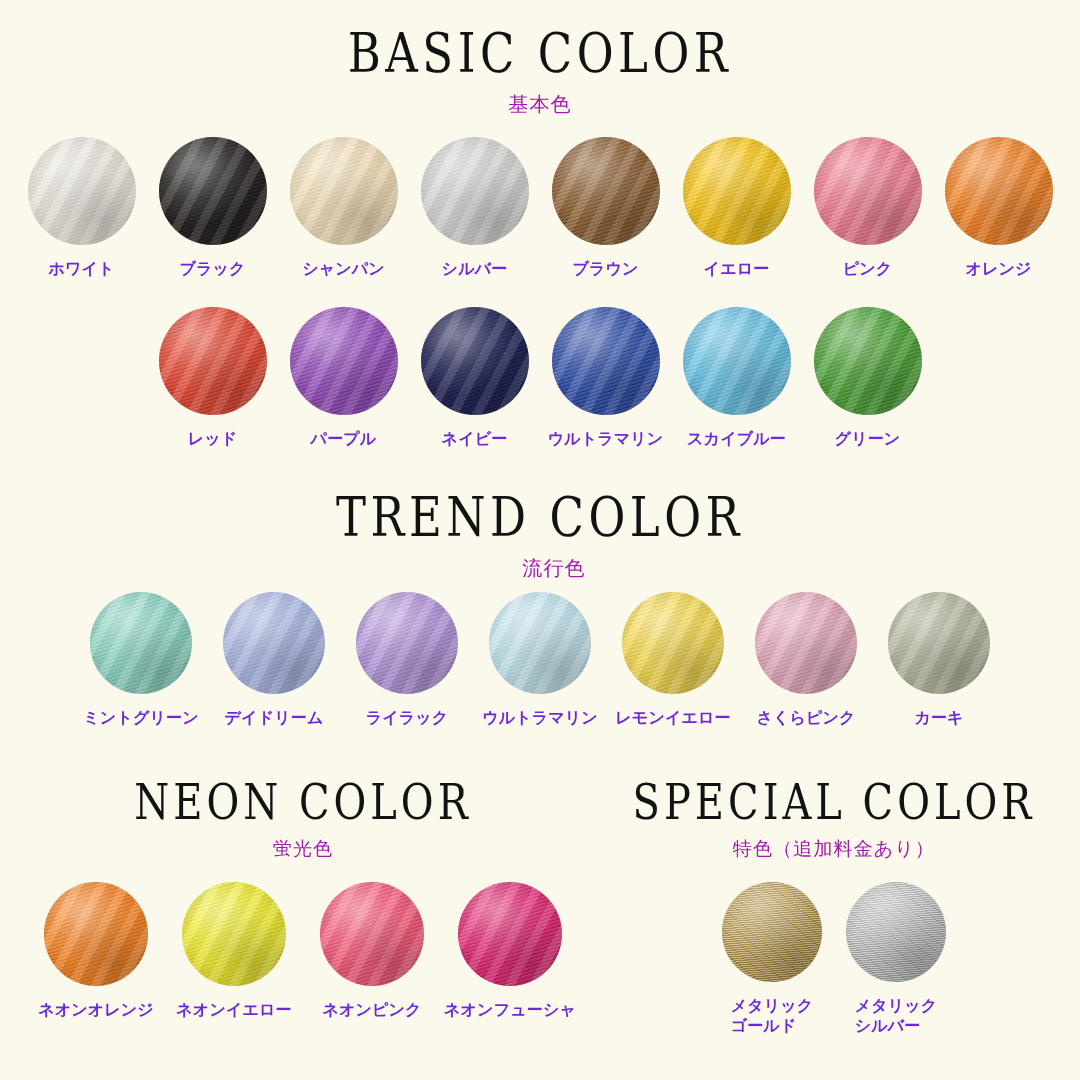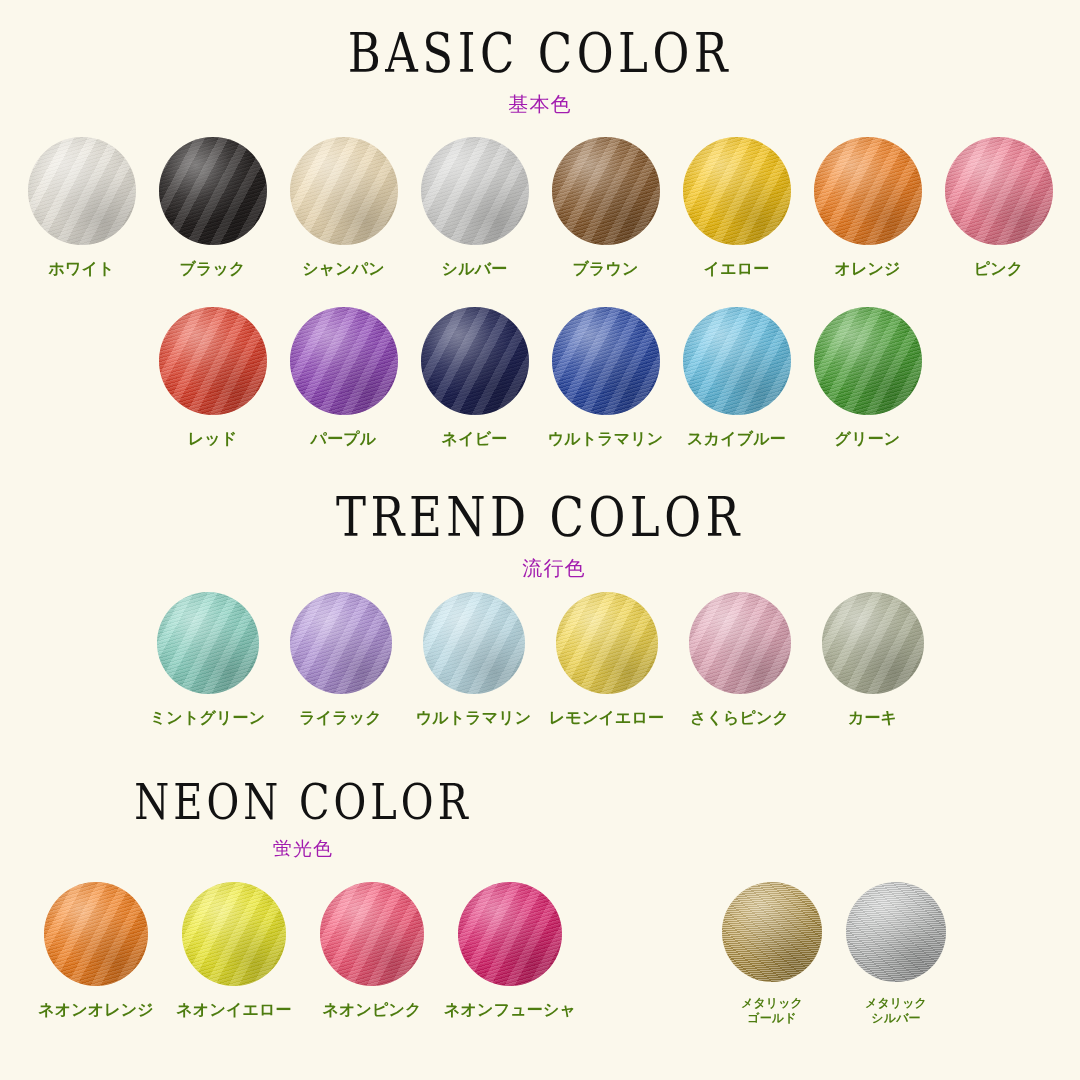--- a/index.html
+++ b/index.html
@@ -54,22 +54,21 @@
     align-items: flex-start;
   }
   .cell {
     display: flex;
     flex-direction: column;
     align-items: center;
   }
   .label {
     font-family: "DejaVu Sans", "Liberation Sans", sans-serif;
     font-weight: 700;
-    color: #4d7c0f;
-    text-align: center;
+    color: #6d28d9;
     letter-spacing: 0.01em;
     line-height: 1.22;
     white-space: pre-line;
   }
 
   
   .ball {
     border-radius: 50%;
     position: relative;
     overflow: hidden;
@@ -159,21 +158,21 @@
   #special-head .head-jp { font-size: 19px; margin-top: 18px; }
 
   #neon-row { position: absolute; top: 882px; left: 14px; width: 578px; }
   .neon .cell { width: 138px; }
   .neon .ball { width: 104px; height: 104px; }
   .neon .label { font-size: 16px; margin-top: 14px; }
 
   #special-row { position: absolute; top: 882px; left: 600px; width: 468px; }
   .special .cell { width: 124px; }
   .special .ball { width: 100px; height: 100px; }
-  .special .label { font-size: 12px; margin-top: 14px; }
+  .special .label { font-size: 16px; margin-top: 14px; }
 </style>
 </head>
 <body style="background: rgb(251, 248, 236);">
 
 <div class="page">
 
   <div class="section-head" id="basic-head">
     <div class="head-en">BASIC COLOR</div>
     <div class="head-jp">基本色</div>
   </div>
@@ -196,26 +195,26 @@
       </div>
       <div class="cell">
         <div class="ball" style="--c: #8a5a2b;"></div>
         <div class="label">ブラウン</div>
       </div>
       <div class="cell">
         <div class="ball" style="--c: #fdc70c;"></div>
         <div class="label">イエロー</div>
       </div>
       <div class="cell">
+        <div class="ball" style="--c: #f4798f;"></div>
+        <div class="label">ピンク</div>
+      </div>
+      <div class="cell">
         <div class="ball" style="--c: #f77f1c;"></div>
         <div class="label">オレンジ</div>
-      </div>
-      <div class="cell">
-        <div class="ball" style="--c: #f4798f;"></div>
-        <div class="label">ピンク</div>
       </div>
     </div>
   <div class="row basic" id="basic-row-2">
       <div class="cell">
         <div class="ball" style="--c: #e8402a;"></div>
         <div class="label">レッド</div>
       </div>
       <div class="cell">
         <div class="ball" style="--c: #9245bd;"></div>
         <div class="label">パープル</div>
@@ -241,20 +240,24 @@
   <div class="section-head" id="trend-head">
     <div class="head-en">TREND COLOR</div>
     <div class="head-jp">流行色</div>
   </div>
   <div class="row trend" id="trend-row">
       <div class="cell">
         <div class="ball" style="--c: #8ad8c6;"></div>
         <div class="label">ミントグリーン</div>
       </div>
       <div class="cell">
+        <div class="ball pale" style="--c: #a9b6e4;"></div>
+        <div class="label">デイドリーム</div>
+      </div>
+      <div class="cell">
         <div class="ball" style="--c: #b393dd;"></div>
         <div class="label">ライラック</div>
       </div>
       <div class="cell">
         <div class="ball pale" style="--c: #c2e4ee;"></div>
         <div class="label">ウルトラマリン</div>
       </div>
       <div class="cell">
         <div class="ball" style="--c: #fadc4a;"></div>
         <div class="label">レモンイエロー</div>
@@ -285,20 +288,24 @@
       <div class="cell">
         <div class="ball" style="--c: #fb5475;"></div>
         <div class="label">ネオンピンク</div>
       </div>
       <div class="cell">
         <div class="ball" style="--c: #e41f6e;"></div>
         <div class="label">ネオンフューシャ</div>
       </div>
     </div>
 
+  <div class="section-head" id="special-head">
+    <div class="head-en">SPECIAL COLOR</div>
+    <div class="head-jp">特色（追加料金あり）</div>
+  </div>
   <div class="row special" id="special-row">
       <div class="cell">
         <div class="ball metallic" style="--c: #c2a14f;"></div>
         <div class="label">メタリック
 ゴールド</div>
       </div>
       <div class="cell">
         <div class="ball metallic" style="--c: #c3c5c4;"></div>
         <div class="label">メタリック
 シルバー</div>

